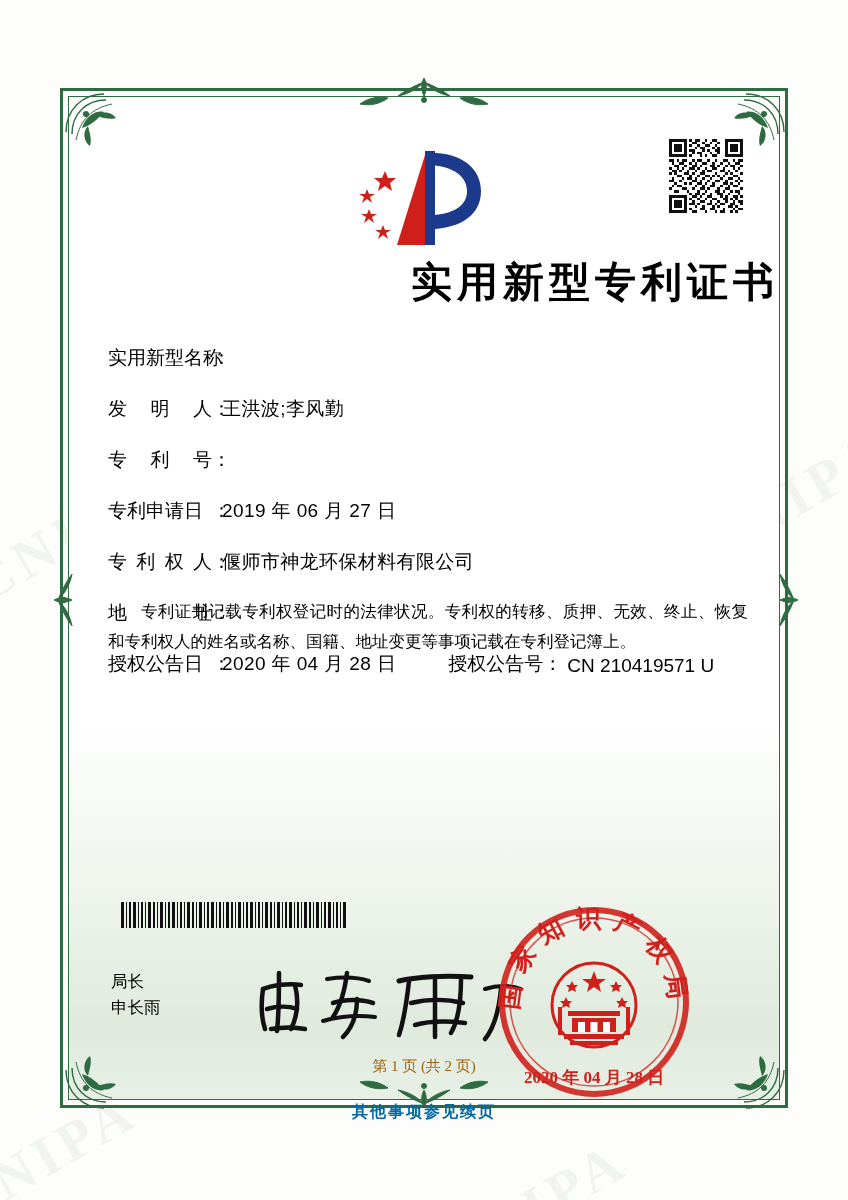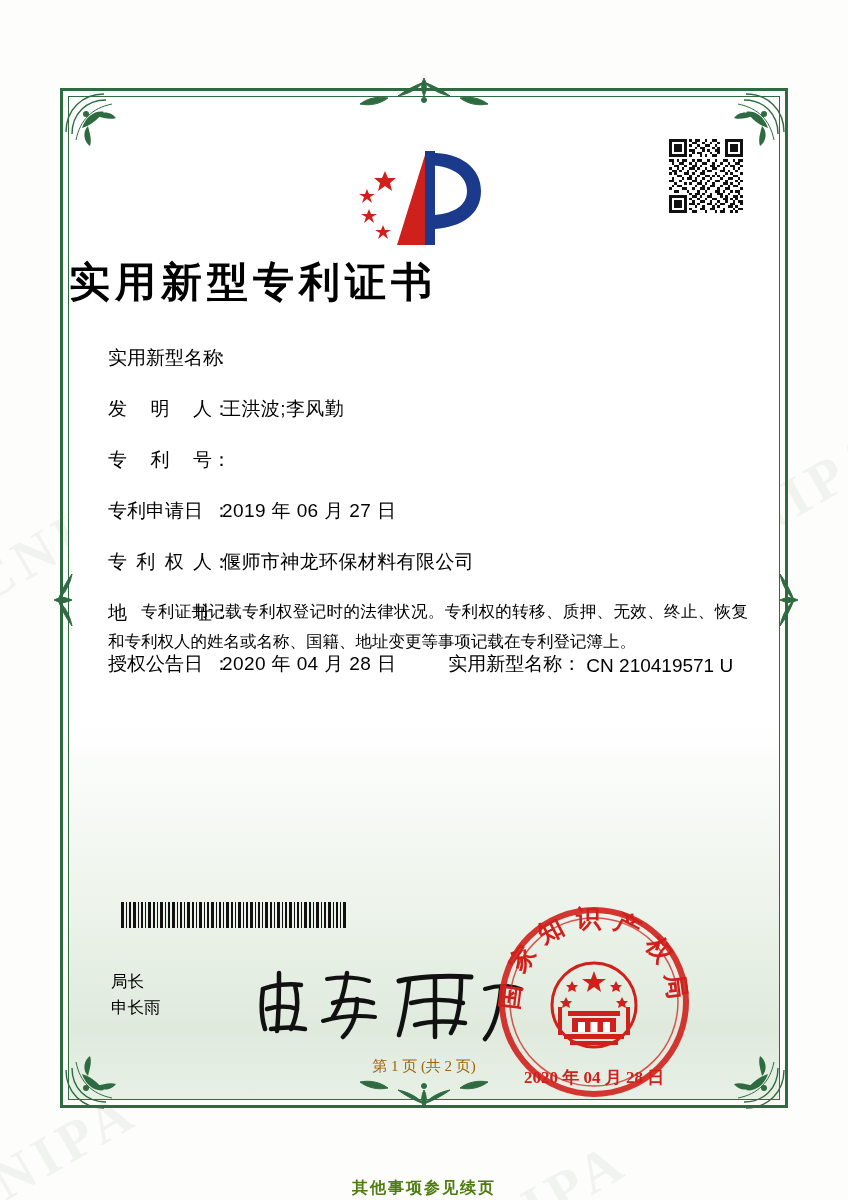--- a/index.html
+++ b/index.html
@@ -119,21 +119,21 @@
     top: 48px;
     width: 170px;
     height: 108px;
   }
 
   .main-title {
     position: absolute;
     left: 0;
     right: 0;
     top: 158px;
-    text-align: left;
+    text-align: right;
     font-family: "Liberation Serif", serif;
     font-weight: bold;
     font-size: 41px;
     letter-spacing: 5px;
     color: #000;
   }
 
   .fields {
     position: absolute;
     left: 39px;
@@ -228,27 +228,27 @@
     text-align: center;
     font-family: "Liberation Serif", serif;
     font-size: 15px;
     color: #a16207;
   }
 
   .footer-note {
     position: absolute;
     left: 0;
     right: 0;
-    top: 1178px;
+    top: 1102px;
     text-align: center;
     font-family: "Liberation Serif", serif;
     font-weight: bold;
     font-size: 16px;
     letter-spacing: 2px;
-    color: #4d7c0f;
+    color: #0369a1;
   }
 </style>
 </head>
 <body>
 
 <div id="page">
 
   <div class="watermark wm1">CNIPA</div>
   <div class="watermark wm2">CNIPA</div>
   <div class="watermark wm3">CNIPA</div>
@@ -630,21 +630,21 @@
             <span>地</span>
             <span>址</span>
           </span>
         <span class="field-sep">：</span>
       </div>
 
       <div class="field-row dual">
         <span class="field-label">授权公告日</span>
         <span class="field-sep">：</span>
         <span class="field-value">2020 年 04 月 28 日</span>
-        <span class="second-label">实用新型名称：</span>
+        <span class="second-label">授权公告号：</span>
         <span class="second-value">CN 210419571 U</span>
       </div>
 
     </div>
 
     <div class="paragraphs">
       <p>专利证书记载专利权登记时的法律状况。专利权的转移、质押、无效、终止、恢复和专利权人的姓名或名称、国籍、地址变更等事项记载在专利登记簿上。</p>
     </div>
 
     <svg class="barcode" viewBox="0 0 228 26" preserveAspectRatio="none" shape-rendering="crispEdges">

